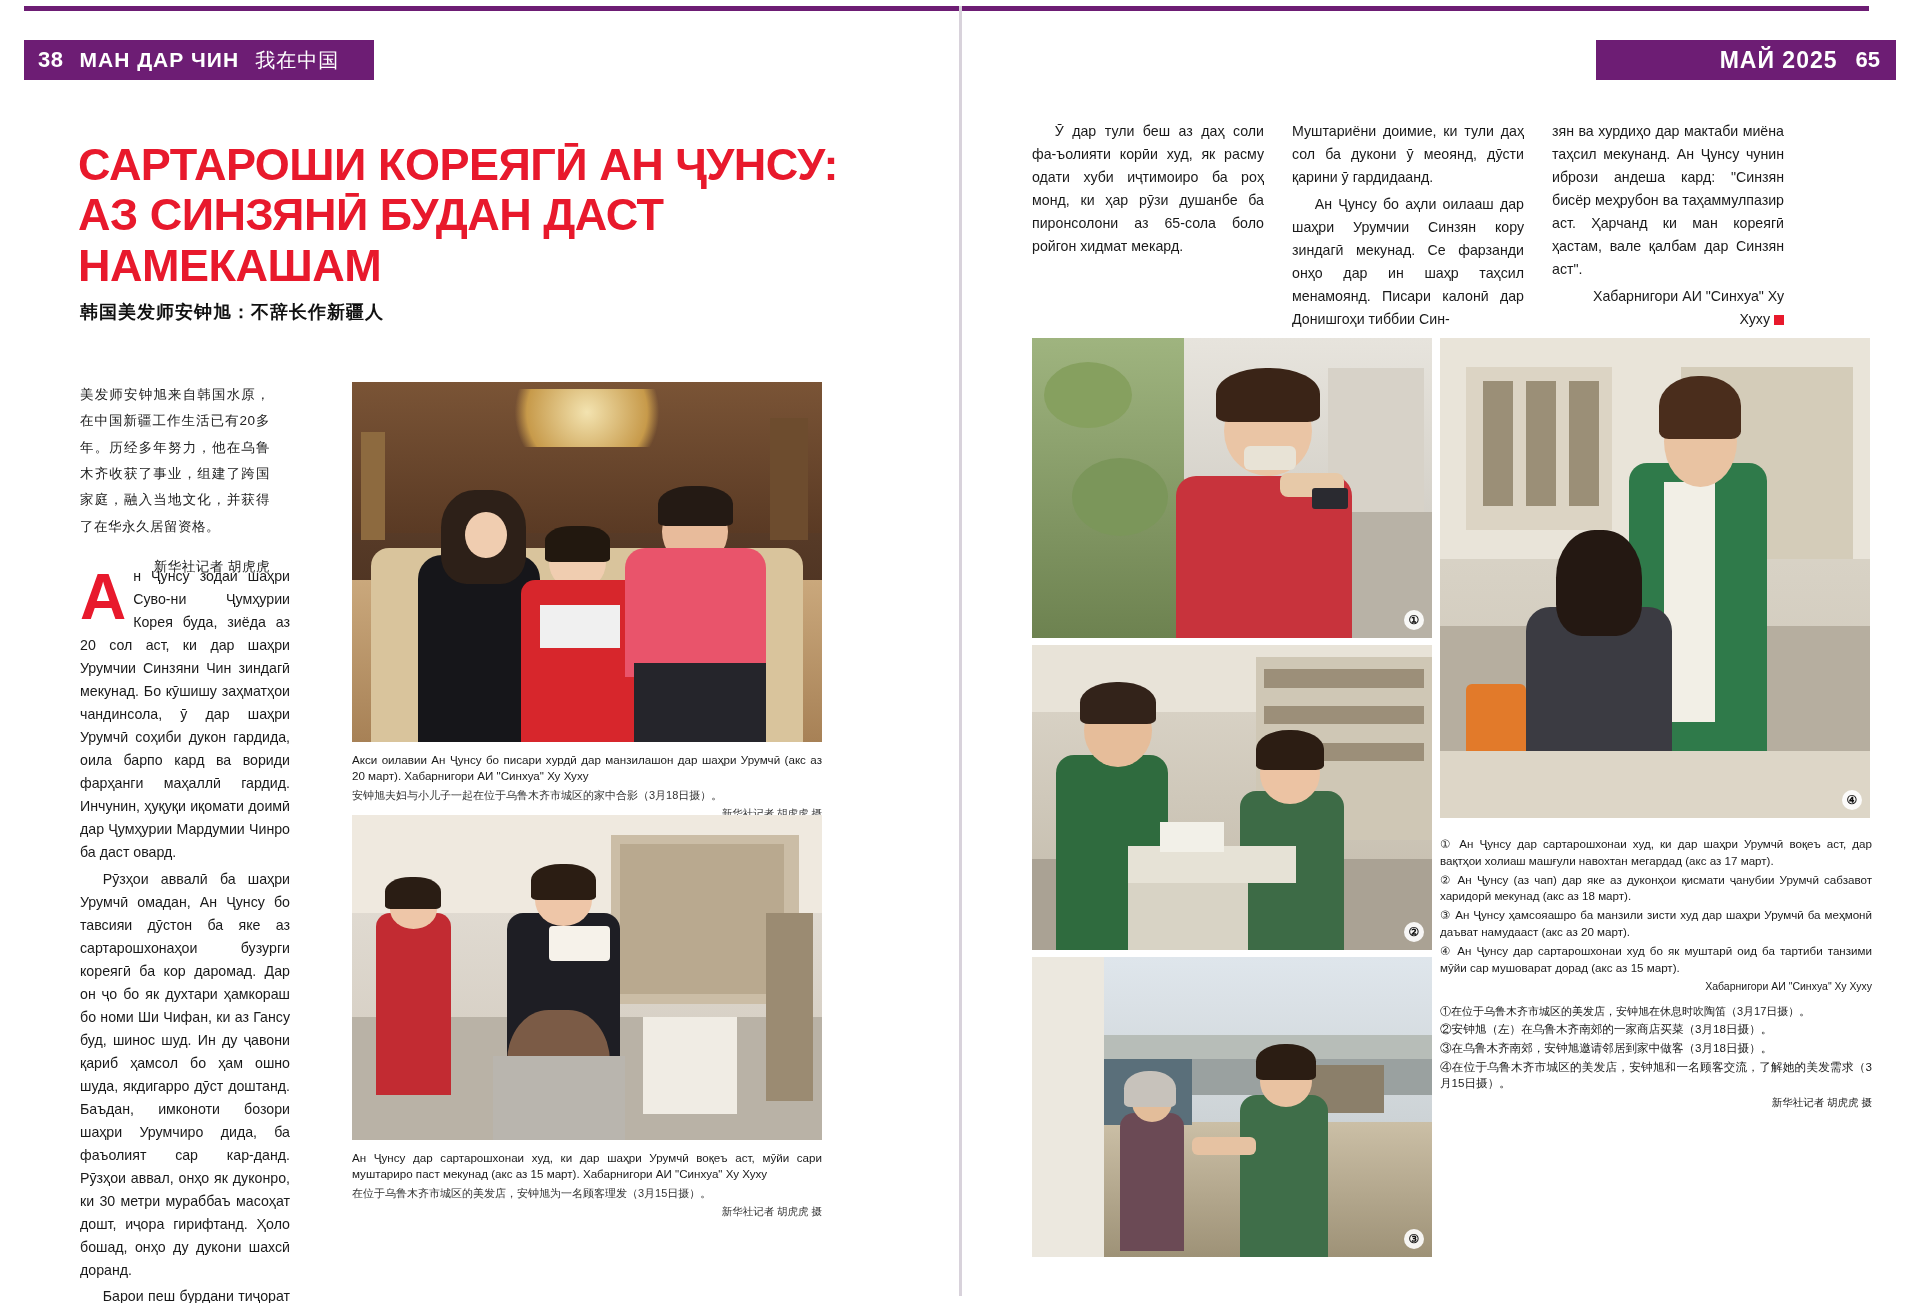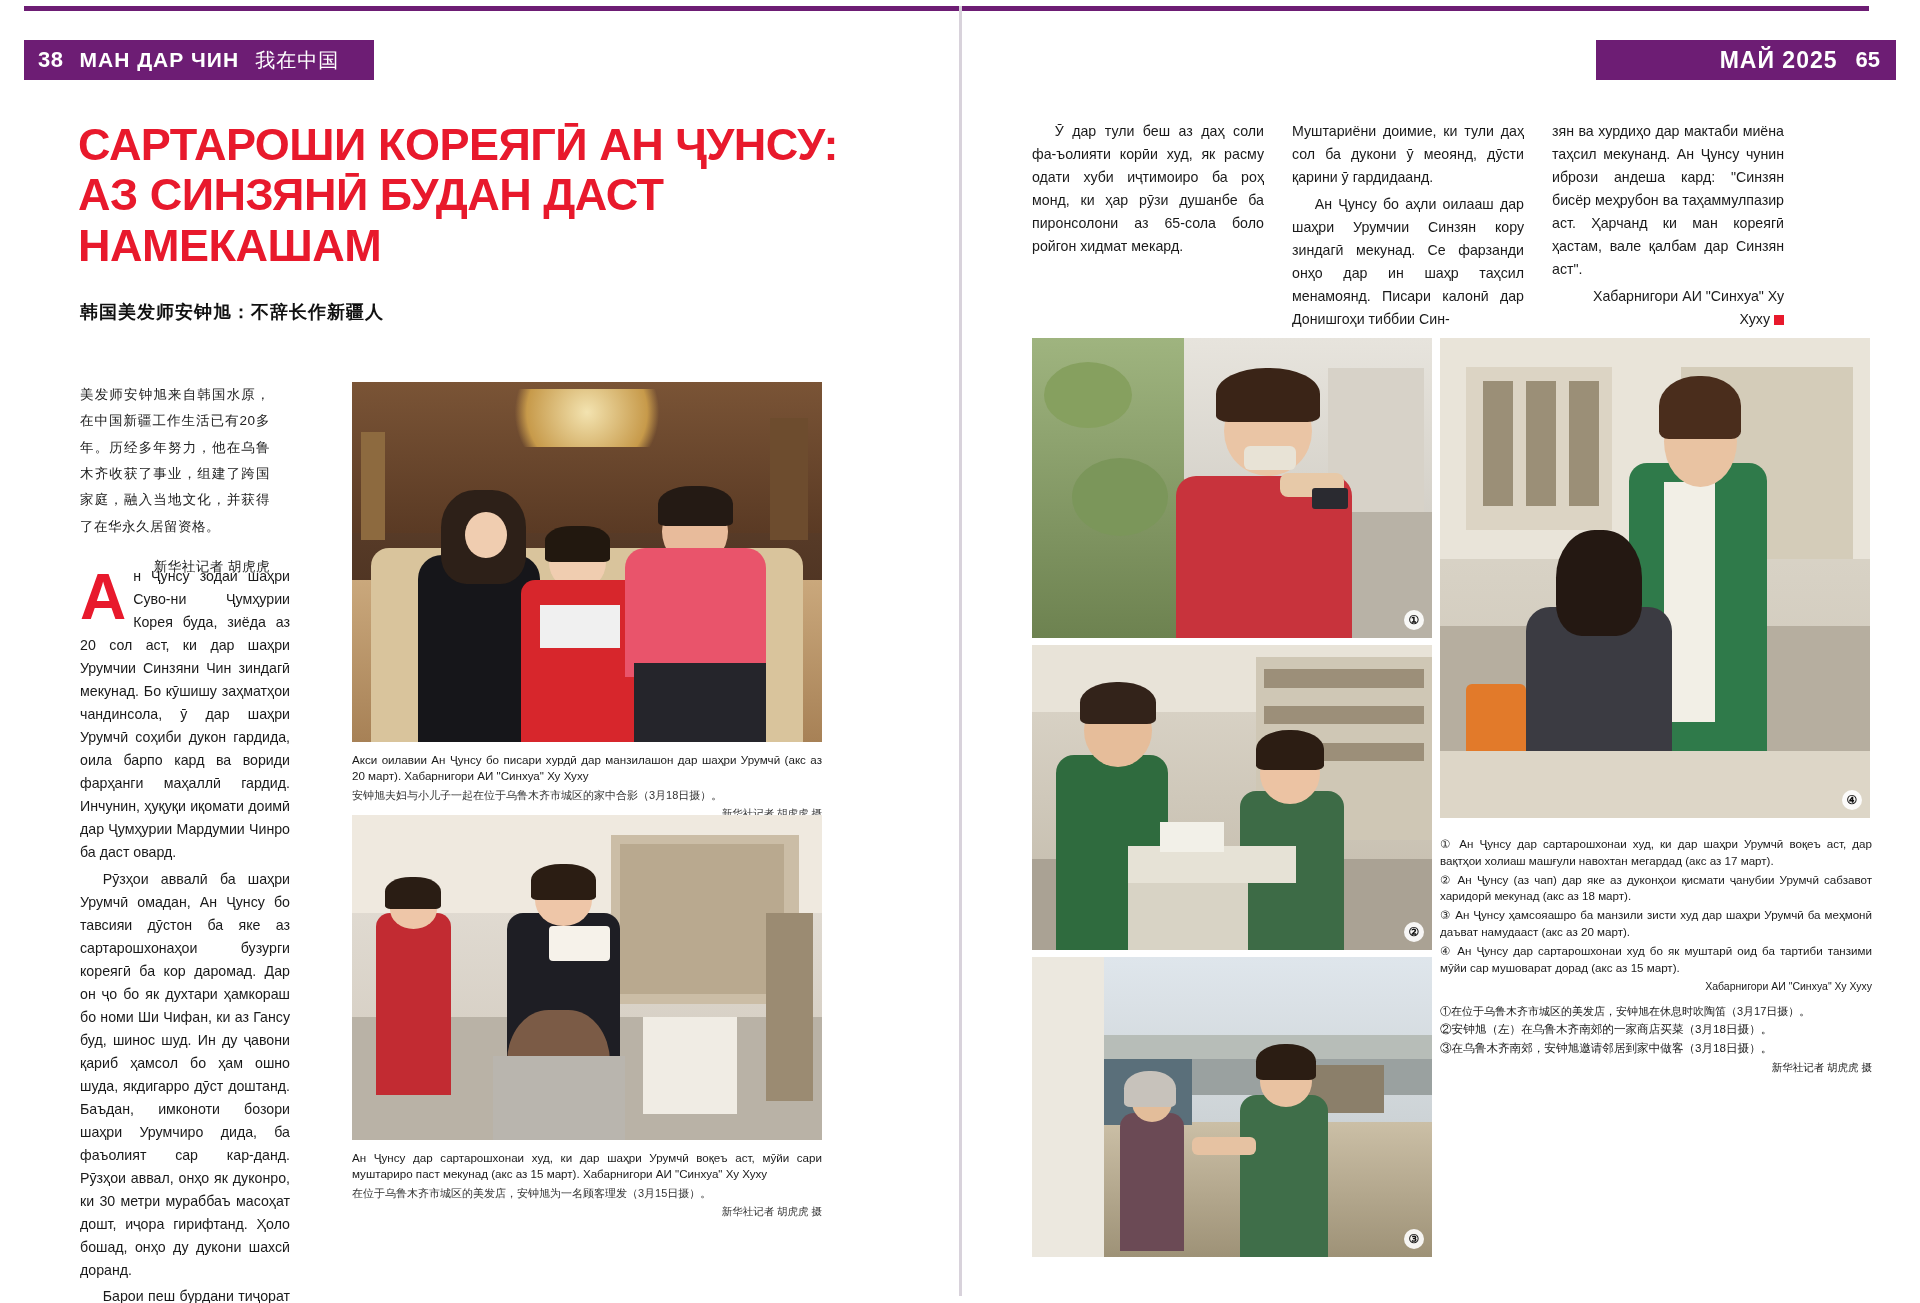--- a/index.html
+++ b/index.html
@@ -43,21 +43,21 @@
   }
   .header-right .folio {
     color:#ffffff; font-size:22px; font-weight:bold; margin-right:16px;
   }
   .gutter {
     position:absolute; left:959px; top:6px; width:3px; height:1290px;
     background:#d8d2db;
   }
   
   .headline {
-    position:absolute; left:78px; top:120px; width:800px;
+    position:absolute; left:78px; top:140px; width:800px;
     color:#e8192c; font-size:45px; font-weight:bold; line-height:1.12;
     letter-spacing:-0.5px;
   }
   .subhead-cn {
     position:absolute; left:80px; top:300px; width:600px;
     color:#111; font-size:18px; font-weight:bold; letter-spacing:1px;
   }
   
   .lede-cn {
     position:absolute; left:80px; top:382px; width:190px;
@@ -321,16 +321,17 @@
 
   <div class="numlist">
     <div>① Ан Ҷунсу дар сартарошхонаи худ, ки дар шаҳри Урумчӣ воқеъ аст, дар вақтҳои холиаш машғули навохтан мегардад (акс аз 17 март).</div>
     <div>② Ан Ҷунсу (аз чап) дар яке аз дуконҳои қисмати ҷанубии Урумчӣ сабзавот харидорӣ мекунад (акс аз 18 март).</div>
     <div>③ Ан Ҷунсу ҳамсояашро ба манзили зисти худ дар шаҳри Урумчӣ ба меҳмонӣ даъват намудааст (акс аз 20 март).</div>
     <div>④ Ан Ҷунсу дар сартарошхонаи худ бо як муштарӣ оид ба тартиби танзими мӯйи сар мушоварат дорад (акс аз 15 март).</div>
     <div class="credit">Хабарнигори АИ "Синхуа" Ху Хуху</div>
     <div class="cnblock">①在位于乌鲁木齐市城区的美发店，安钟旭在休息时吹陶笛（3月17日摄）。</div>
     <div>②安钟旭（左）在乌鲁木齐南郊的一家商店买菜（3月18日摄）。</div>
     <div>③在乌鲁木齐南郊，安钟旭邀请邻居到家中做客（3月18日摄）。</div>
+    <div>④在位于乌鲁木齐市城区的美发店，安钟旭和一名顾客交流，了解她的美发需求（3月15日摄）。</div>
     <div class="credit">新华社记者 胡虎虎 摄</div>
   </div>
 
 </div>
 
 </body></html>

